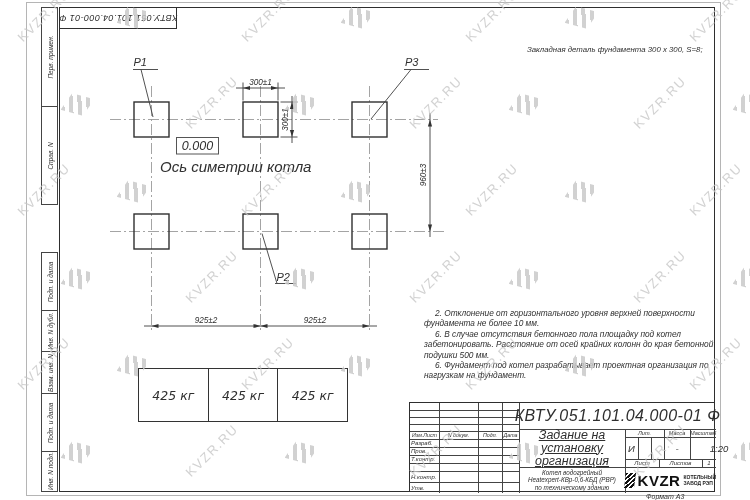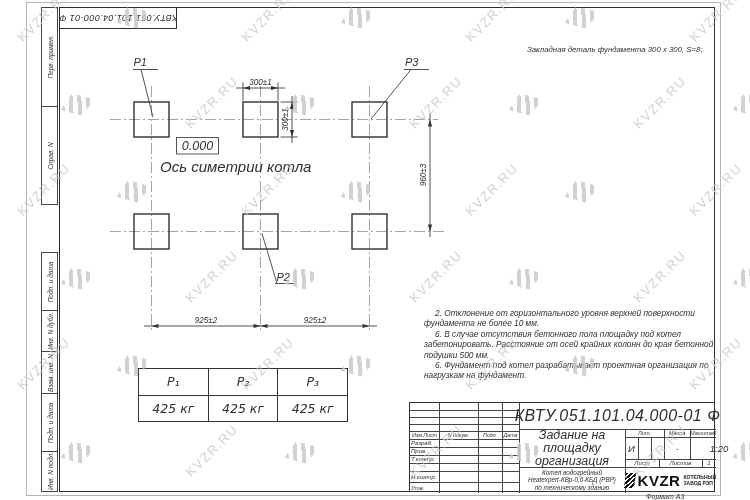--- a/index.html
+++ b/index.html
@@ -29,21 +29,21 @@
   .ltable .row.hdr{border-bottom:1.2px solid #333;}
   .ltable .c{flex:1;display:flex;align-items:center;justify-content:center;border-right:1.2px solid #333;box-sizing:border-box;
              font:italic 12.5px "DejaVu Sans","Liberation Sans",sans-serif;}
   .ltable .c:last-child{border-right:none;}
   
   .tb{left:409px;top:402px;width:306px;height:90px;border:1.6px solid #2e2e2e;box-sizing:border-box;}
   .tb .ln{position:absolute;background:#444;}
   .tb .cell{position:absolute;display:flex;align-items:center;justify-content:center;text-align:center;
             font:italic 6px "Liberation Sans",sans-serif;color:#2f2f2f;overflow:visible;white-space:nowrap;}
   .desig{font:italic 16px "Liberation Sans",sans-serif !important;letter-spacing:.5px;}
-  .ttl{font:italic 12.5px/13px "Liberation Sans",sans-serif !important;white-space:normal !important;}
+  .ttl{font:italic 12.5px/13px "Liberation Sans",sans-serif !important;white-space:normal !important;text-decoration:underline;}
   .prod{font:italic 6.3px/7.6px "Liberation Sans",sans-serif !important;white-space:normal !important;}
   .big{font:italic 9.5px "Liberation Sans",sans-serif !important;}
   .logo-cell{display:flex;align-items:center;justify-content:center;gap:3px;}
   .kvzr-mark{width:15px;height:15px;background-color:#111;
              background-image:repeating-linear-gradient(135deg,rgba(255,255,255,0) 0 2px,#fff 2px 3.4px);
              transform:skewX(-8deg);}
   .kvzr-word{font:bold 15px "Liberation Sans",sans-serif;letter-spacing:.5px;color:#111;font-style:normal;}
   .kvzr-sub{font:bold 5px/6px "Liberation Sans",sans-serif;color:#222;text-align:left;font-style:normal;}
   .format{left:646px;top:493px;font:italic 7px "Liberation Sans",sans-serif;}
   
@@ -159,25 +159,20 @@
 
 <div class="abs note-embed">Закладная деталь фундамента  300 х 300,  S=8;</div>
 
 <div class="abs notes">
   <p>2. Отклонение от горизонтального уровня верхней поверхности фундамента не более 10 мм.</p>
   <p>6. В случае отсутствия бетонного пола площадку под котел забетонировать. Расстояние от осей крайних колонн до края бетонной подушки 500 мм.</p>
   <p>6. Фундамент под котел разрабатывает проектная организация по нагрузкам на фундамент.</p>
 </div>
 
 <div class="abs ltable">
-  <div class="row hdr">
-    <div class="c">P₁</div>
-    <div class="c">P₂</div>
-    <div class="c">P₃</div>
-  </div>
   <div class="row">
     <div class="c">425 кг</div>
     <div class="c">425 кг</div>
     <div class="c">425 кг</div>
   </div>
 </div>
 
 <div class="abs tb">
 
   <div class="ln" style="left:29px;top:0;width:1px;height:90px;"></div>
@@ -212,21 +207,21 @@
   <div class="cell" style="left:92px;top:28px;width:17px;height:8px;font-size:5.3px;">Дата</div>
   <div class="cell" style="left:1px;top:36px;width:28px;height:8px;justify-content:flex-start;">Разраб.</div>
   <div class="cell" style="left:1px;top:44px;width:28px;height:8px;justify-content:flex-start;">Пров.</div>
   <div class="cell" style="left:1px;top:52px;width:28px;height:8px;justify-content:flex-start;">Т.контр.</div>
   <div class="cell" style="left:1px;top:68px;width:28px;height:11px;justify-content:flex-start;">Н.контр.</div>
   <div class="cell" style="left:1px;top:79px;width:28px;height:11px;justify-content:flex-start;">Утв.</div>
 
   <div class="cell desig" style="left:109px;top:0;width:197px;height:26px;">КВТУ.051.101.04.000-01  Ф</div>
   <div class="cell ttl" style="left:109px;top:26px;width:106px;height:38px;flex-direction:column;">
     <div>Задание на</div>
-    <div>площадку</div>
+    <div>установку</div>
     <div>организация</div>
   </div>
   <div class="cell prod" style="left:109px;top:64px;width:106px;height:26px;flex-direction:column;">
     <div>Котел водогрейный</div>
     <div>Heatexpert-КВр-0,6-КБД (РВР)</div>
     <div>по техническому зданию</div>
   </div>
   <div class="cell" style="left:215px;top:26px;width:39px;height:8px;font-size:5.6px;">Лит.</div>
   <div class="cell" style="left:254px;top:26px;width:26px;height:8px;font-size:5.6px;">Масса</div>
   <div class="cell" style="left:280px;top:26px;width:26px;height:8px;font-size:5.6px;">Масштаб</div>

